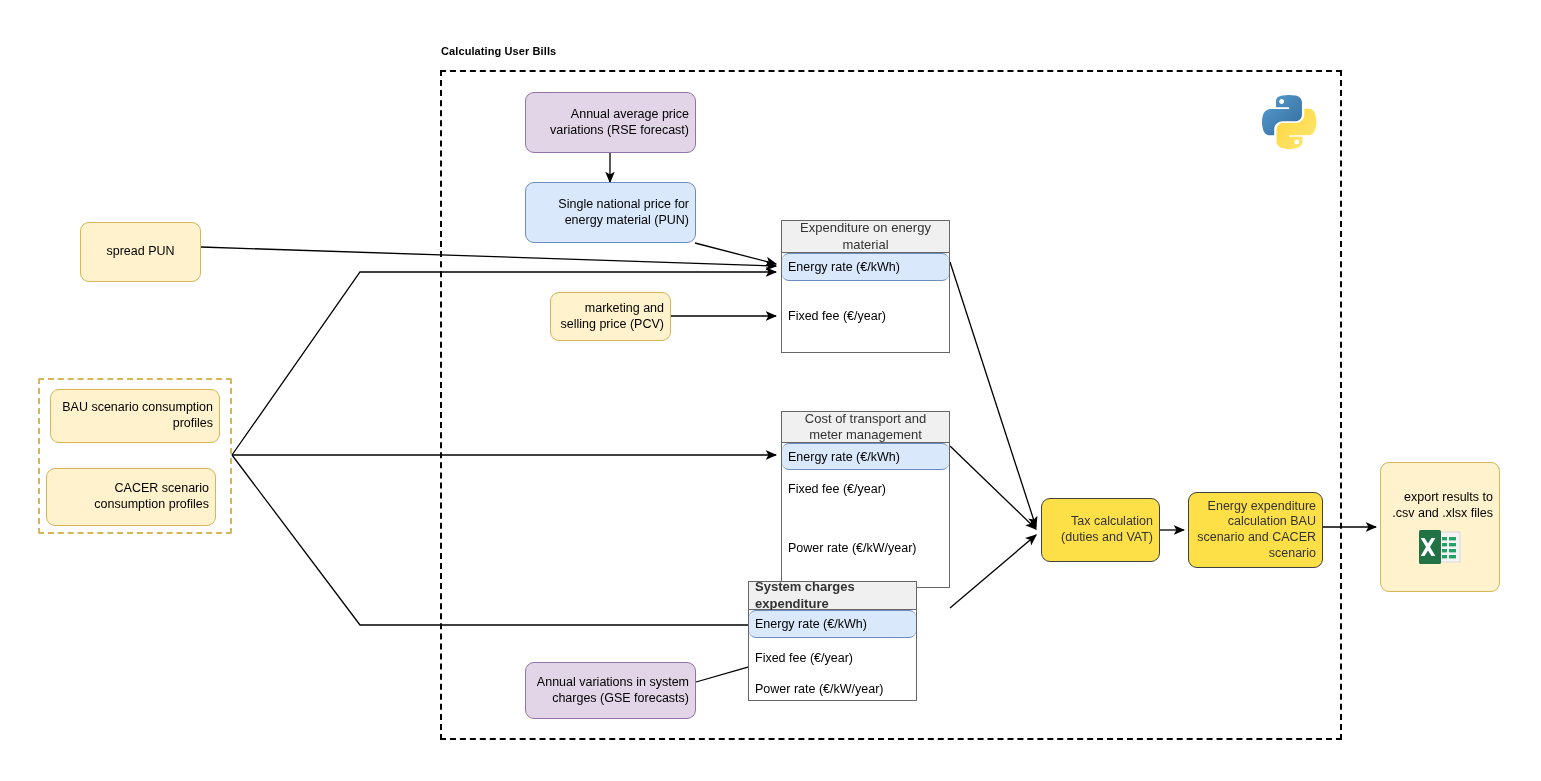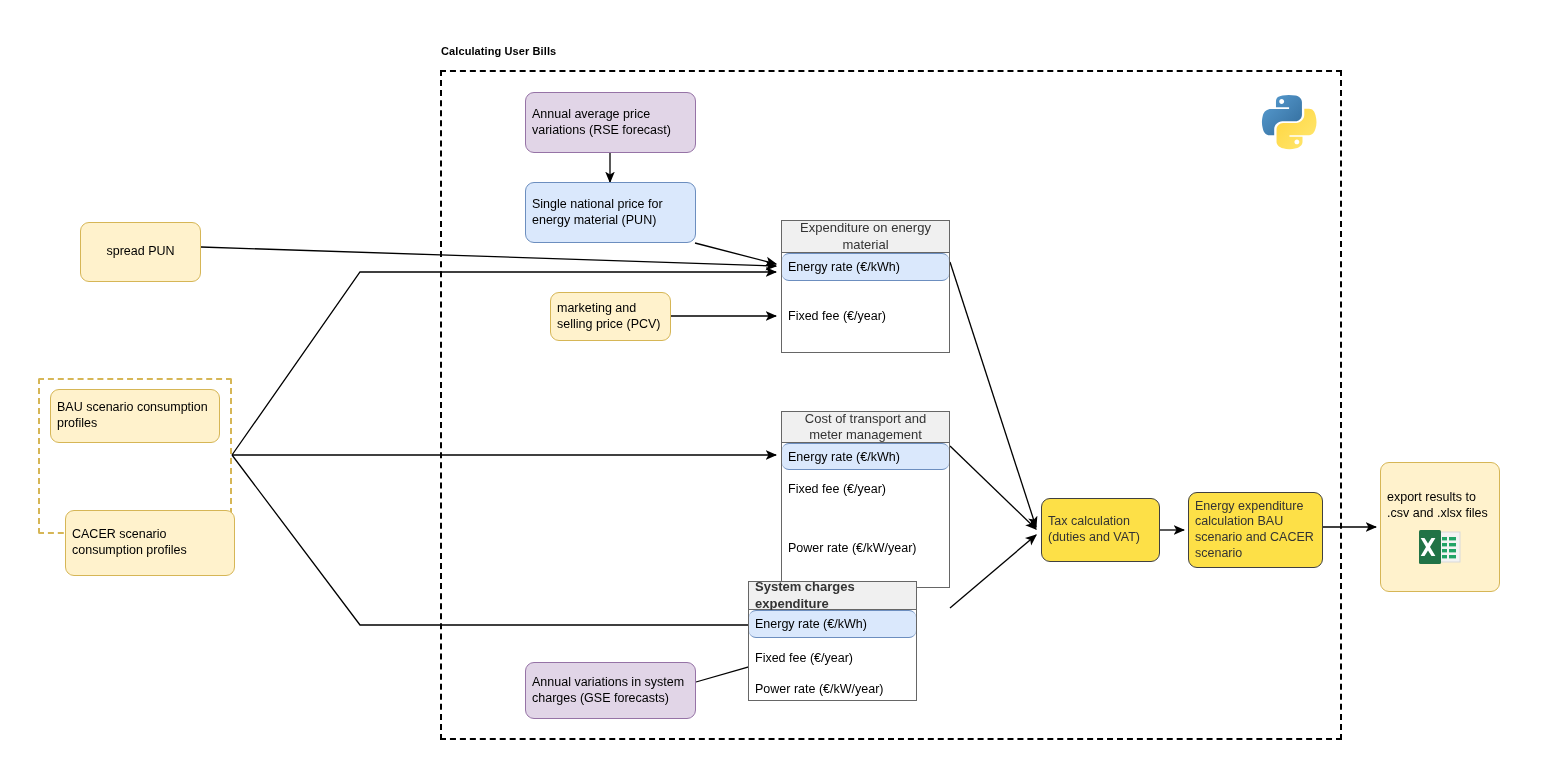--- a/index.html
+++ b/index.html
@@ -2,21 +2,21 @@
 <html><head>
 <meta charset="utf-8">
 <style>
   html,body{margin:0;padding:0;background:#ffffff;}
   body{width:1541px;height:781px;position:relative;overflow:hidden;
        font-family:"Liberation Sans","DejaVu Sans",sans-serif;}
   #canvas{position:absolute;left:0;top:0;width:1541px;height:781px;}
   svg.edges{position:absolute;left:0;top:0;width:1541px;height:781px;pointer-events:none;}
 
   .node{position:absolute;box-sizing:border-box;display:flex;align-items:center;
-        justify-content:center;text-align:left;font-size:12.5px;color:#000;
+        justify-content:center;text-align:right;font-size:12.5px;color:#000;
         line-height:1.25;padding:4px 6px;}
   .rounded{border-radius:9px;}
 
   .n-purple{background:#e1d5e7;border:1px solid #9673a6;}
   .n-blue  {background:#dae8fc;border:1px solid #6c8ebf;}
   .n-yellow{background:#fff2cc;border:1px solid #d6b656;}
   .n-gray  {background:#fde047;border:1px solid #404040;color:#333333;}
 
   .group-container{position:absolute;box-sizing:border-box;
         border:2px dashed #000000;background:transparent;}
@@ -90,21 +90,21 @@
   <div class="node rounded n-purple" style="left:525px;top:92px;width:171px;height:61px;">Annual average price variations (RSE forecast)</div>
 
   <div class="node rounded n-blue" style="left:525px;top:182px;width:171px;height:61px;">Single national price for energy material (PUN)</div>
 
   <div class="node rounded n-yellow" style="left:80px;top:222px;width:121px;height:60px;">spread PUN</div>
 
   <div class="node rounded n-yellow" style="left:550px;top:292px;width:121px;height:49px;">marketing and selling price (PCV)</div>
 
   <div class="node rounded n-yellow" style="left:50px;top:389px;width:170px;height:54px;">BAU scenario consumption profiles</div>
 
-  <div class="node rounded n-yellow" style="left:65px;top:468px;width:170px;height:66px;margin-top:42px;">CACER scenario consumption profiles</div>
+  <div class="node rounded n-yellow" style="left:46px;top:468px;width:170px;height:58px;">CACER scenario consumption profiles</div>
 
   <div class="node rounded n-purple" style="left:525px;top:662px;width:171px;height:57px;">Annual variations in system charges (GSE forecasts)</div>
 
   <div class="node rounded n-gray" style="left:1041px;top:498px;width:119px;height:64px;">Tax calculation (duties and VAT)</div>
 
   <div class="node rounded n-gray" style="left:1188px;top:492px;width:135px;height:76px;">Energy expenditure calculation BAU scenario and CACER scenario</div>
 
   <div class="node rounded n-yellow" style="left:1380px;top:462px;width:120px;height:130px;
               flex-direction:column;justify-content:center;gap:8px;">
     <span style="display:block;">export results to .csv and .xlsx files</span>

